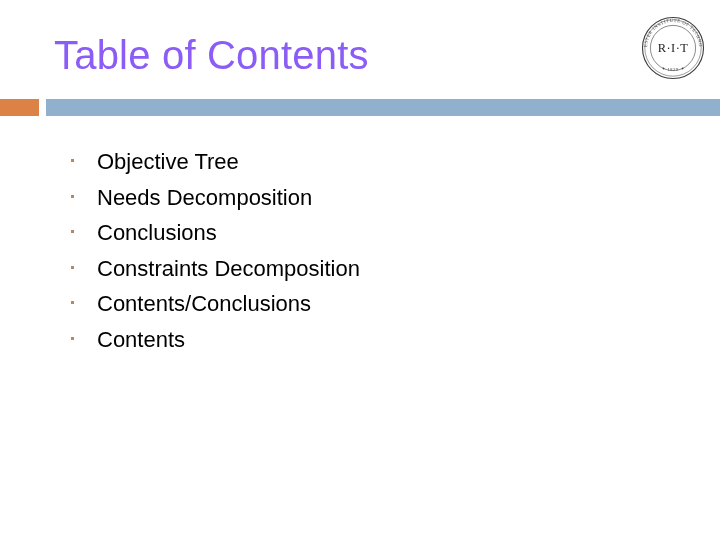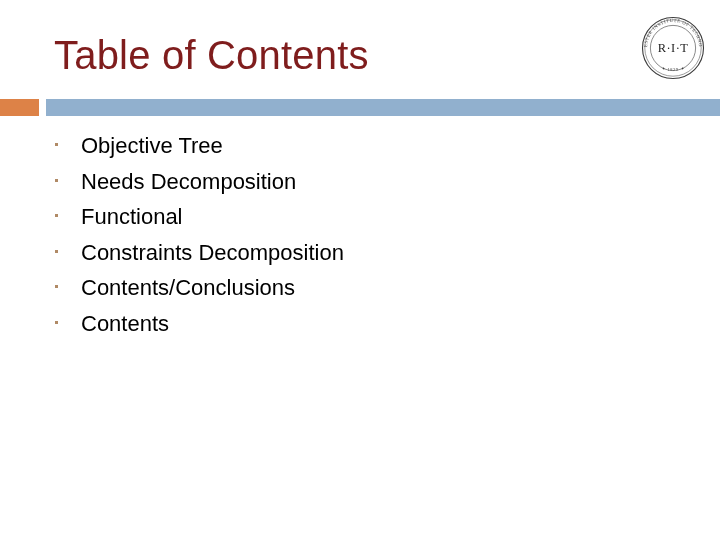--- a/index.html
+++ b/index.html
@@ -22,21 +22,21 @@
   }
 
   
   .slide-title {
     position: absolute;
     left: 54px;
     top: 31px;
     font-size: 40px;
     line-height: 48px;
     font-weight: normal;
-    color: #7f1d1d;
+    color: #8b5cf6;
     letter-spacing: 0.2px;
     white-space: nowrap;
   }
 
   
   .rule-accent {
     position: absolute;
     left: 0;
     top: 99px;
     width: 39px;
@@ -52,21 +52,21 @@
     background: #91b0ce;
   }
 
   
   .toc-list {
     position: absolute;
     left: 47px;
     top: 131px;
     width: 560px;
     list-style: none;
-    margin: 0;
+    margin: 16px;
     padding: 0;
   }
   .toc-item {
     position: relative;
     height: 35.6px;
     padding-left: 34px;
     font-size: 22px;
     line-height: 29px;
     color: #000000;
     white-space: nowrap;
@@ -111,21 +111,21 @@
     <li class="toc-item">
       <span class="toc-bullet"></span>
       <span class="toc-label">Objective Tree</span>
     </li>
     <li class="toc-item">
       <span class="toc-bullet"></span>
       <span class="toc-label">Needs Decomposition</span>
     </li>
     <li class="toc-item">
       <span class="toc-bullet"></span>
-      <span class="toc-label">Functional</span>
+      <span class="toc-label">Conclusions</span>
     </li>
     <li class="toc-item">
       <span class="toc-bullet"></span>
       <span class="toc-label">Constraints Decomposition</span>
     </li>
     <li class="toc-item">
       <span class="toc-bullet"></span>
       <span class="toc-label">Contents/Conclusions</span>
     </li>
     <li class="toc-item">

